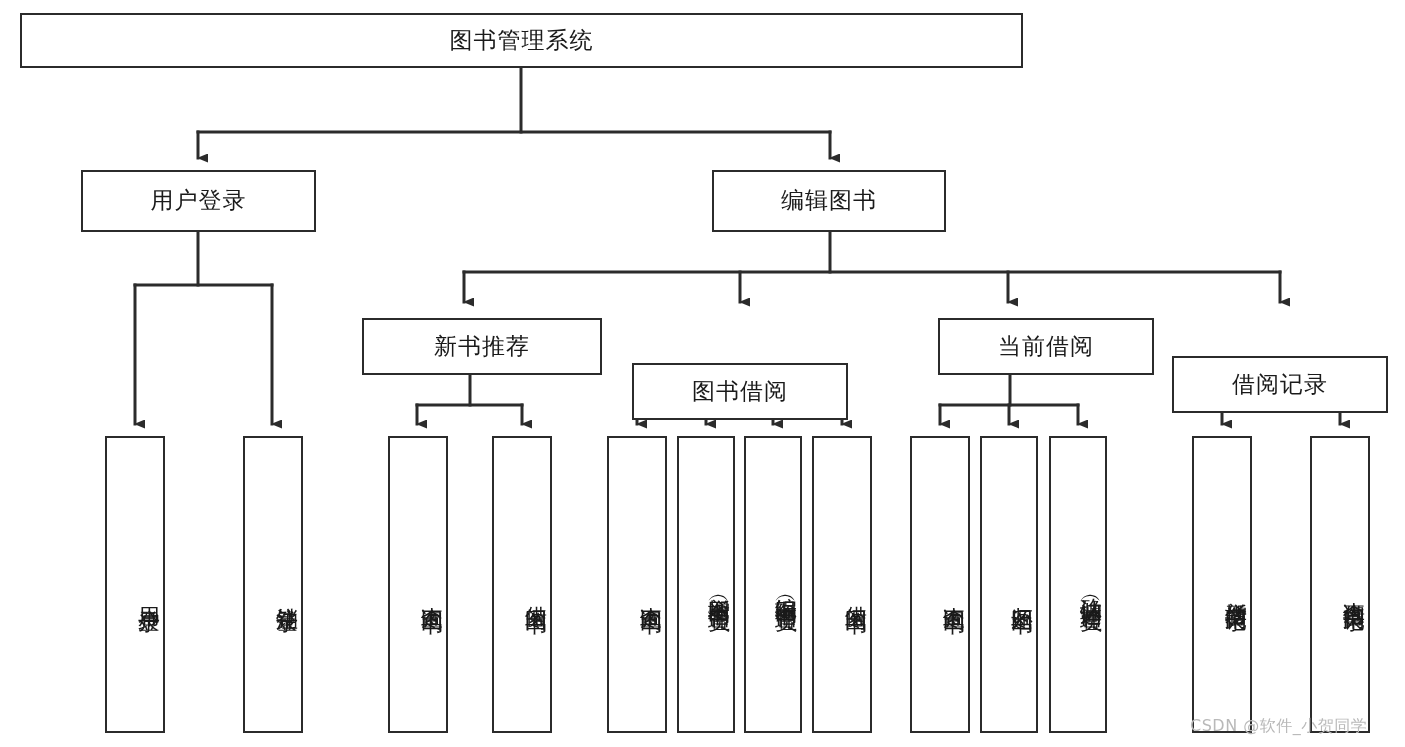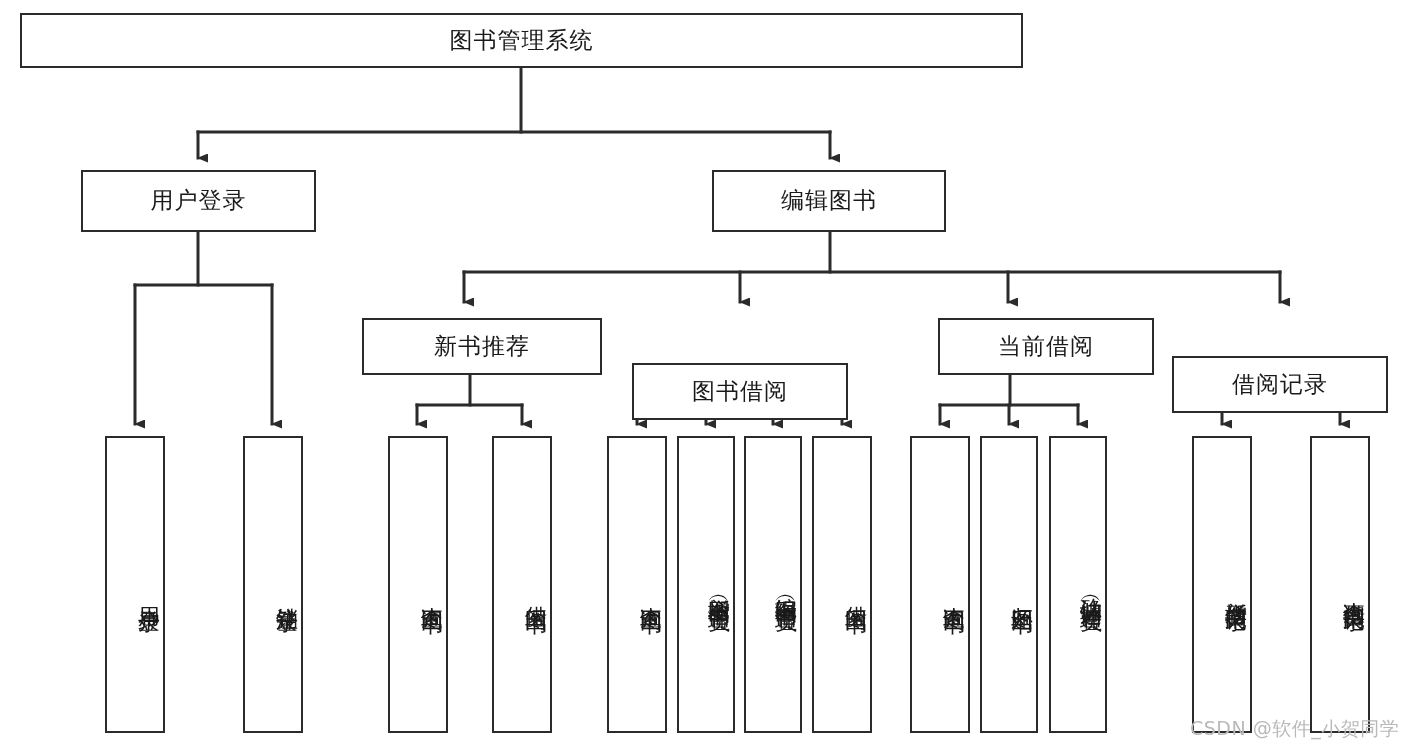--- a/index.html
+++ b/index.html
@@ -53,21 +53,21 @@
   }
   .node.vert > .vlabel {
     writing-mode: vertical-rl;
     text-orientation: upright;
     white-space: normal;
     display: block;
     max-height: 100%;
   }
   .watermark {
     position: absolute;
-    font-size: 19px;
+    font-size: 16px;
     color: #b9b9b9;
     white-space: nowrap;
     letter-spacing: 0.5px;
   }
 </style>
 </head>
 <body>
 
 <div id="diagram-root">
 

